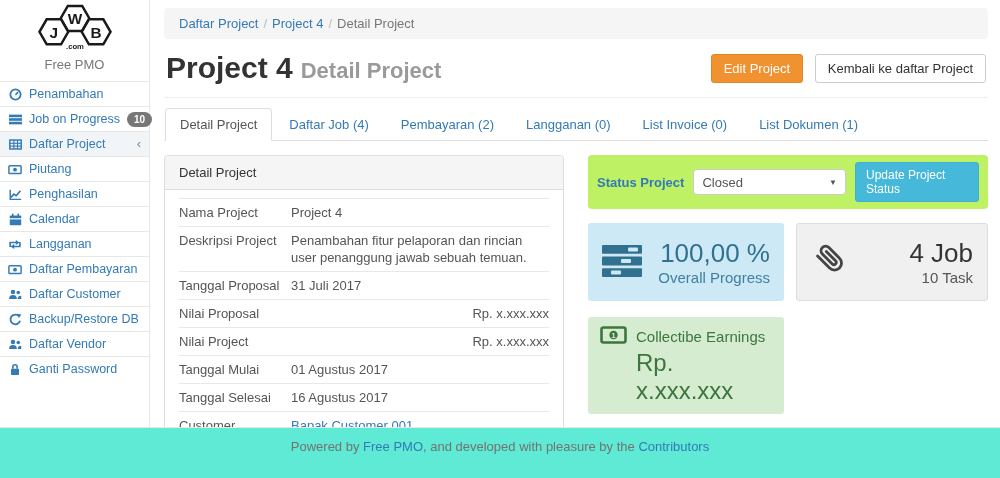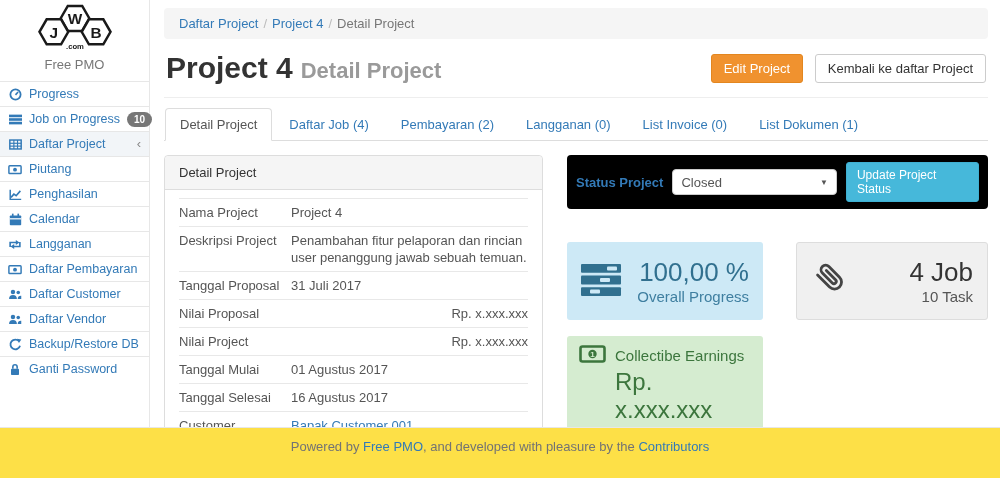--- a/index.html
+++ b/index.html
@@ -72,36 +72,36 @@
   .panel-body { padding:8px 14px 12px; }
   table.detail { width:100%; border-collapse:collapse; font-size:13px; color:#555; }
   table.detail td { padding:5px 0; border-top:1px solid #e8e8e8; vertical-align:top; line-height:17px; }
   td.lbl { width:112px; padding-right:10px; }
   td.val.right { text-align:right; }
   td.val a { color:#337ab7; text-decoration:underline; cursor:pointer; }
 
   
   .rightcol { flex:1; }
   .status-row {
-    background:#000000; border-radius:4px; padding:7px 9px;
+    background:#bef264; border-radius:4px; padding:7px 9px;
     display:flex; align-items:center; gap:9px;justify-content:center;
   }
   .status-label { color:#337ab7; font-weight:bold; font-size:13px; white-space:nowrap; }
   .select-box {
     background:#fff; border:1px solid #ccc; border-radius:4px;
     width:172px; height:26px; display:flex; align-items:center;
     justify-content:space-between; padding:0 8px; color:#555; cursor:pointer;
   }
   .select-arrow { font-size:8px; color:#555; }
   .btn-update {
     background:#46b8da; border:1px solid #3fb0d2; color:#fff;
     border-radius:3px; padding:5px 10px; font-size:12px; cursor:pointer;
   }
 
-  .stats-row { display:flex; gap:33px; margin-top:33px; }
+  .stats-row { display:flex; gap:12px; margin-top:14px; }
   .stat {
     border-radius:3px; height:78px; padding:10px 14px;
     display:flex; align-items:center;
   }
   .stat-progress { width:196px; background:#cde9f6; color:#31708f; }
   .stat-jobs { width:192px; background:#f0f0f0; border:1px solid #ddd; color:#333; }
   .stat-text { flex:1; text-align:right; }
   .stat-big { font-size:26px; line-height:28px; }
   .stat-cap { font-size:15px; margin-top:2px; }
   .stat-progress .stat-cap { color:#3f7fa0; }
@@ -110,21 +110,21 @@
   .stat-earnings {
     margin-top:16px; width:196px; min-height:62px; border-radius:3px;
     background:#d5ecd0; color:#3c763d; padding:9px 12px;
   }
   .earn-top { display:flex; align-items:center; gap:9px; font-size:15px; }
   .earn-value { font-size:24px; margin:2px 0 0 36px; }
 
   
   .footer {
     position:absolute; left:0; right:0; bottom:0; height:51px;
-    background:#fde047; border-top:1px solid #e7e7e7;
+    background:#5eead4; border-top:1px solid #e7e7e7;
     text-align:center; padding-top:11px; color:#737373; font-size:13px;
   }
   .footer a { color:#337ab7; text-decoration:none; cursor:pointer; }
 </style>
 </head>
 <body>
 
 <div class="app">
 
   <div class="sidebar">
@@ -143,21 +143,21 @@
     </div>
     <div class="brand-name">Free PMO</div>
 
     <div class="nav-item">
       <span class="nicon">
           <svg width="13" height="13" viewBox="0 0 16 16">
             <circle cx="8" cy="8" r="6.3" fill="none" stroke="currentColor" stroke-width="2.2"></circle>
             <line x1="8" y1="8.5" x2="11.2" y2="5" stroke="currentColor" stroke-width="2"></line>
           </svg>
         </span>
-      <span class="nlabel">Progress</span>
+      <span class="nlabel">Penambahan</span>
     </div>
     <div class="nav-item">
       <span class="nicon">
           <svg width="13" height="13" viewBox="0 0 16 16" fill="currentColor">
             <rect y="2" width="16" height="3.2"></rect>
             <rect y="6.4" width="16" height="3.2"></rect>
             <rect y="10.8" width="16" height="3.2"></rect>
           </svg>
         </span>
       <span class="nlabel">Job on Progress</span>
@@ -231,37 +231,37 @@
             <circle cx="6" cy="5" r="2.7"></circle>
             <path d="M1.2 13.5 a4.8 4.8 0 0 1 9.6 0 z"></path>
             <circle cx="12.5" cy="5.6" r="2.2"></circle>
             <path d="M11.8 13.5 a4.2 4.2 0 0 1 4.4 -4 l0 4 z"></path>
           </svg>
         </span>
       <span class="nlabel">Daftar Customer</span>
     </div>
     <div class="nav-item">
       <span class="nicon">
+          <svg width="13" height="13" viewBox="0 0 16 16">
+            <path d="M13.6 9.5 a6 6 0 1 1 -1.2 -5.5" fill="none" stroke="currentColor" stroke-width="2.2"></path>
+            <polygon points="9.8,1 15.2,1.8 12.2,6.2" fill="currentColor"></polygon>
+          </svg>
+        </span>
+      <span class="nlabel">Backup/Restore DB</span>
+    </div>
+    <div class="nav-item">
+      <span class="nicon">
           <svg width="14" height="13" viewBox="0 0 17 16" fill="currentColor">
             <circle cx="6" cy="5" r="2.7"></circle>
             <path d="M1.2 13.5 a4.8 4.8 0 0 1 9.6 0 z"></path>
             <circle cx="12.5" cy="5.6" r="2.2"></circle>
             <path d="M11.8 13.5 a4.2 4.2 0 0 1 4.4 -4 l0 4 z"></path>
           </svg>
         </span>
       <span class="nlabel">Daftar Vendor</span>
-    </div>
-    <div class="nav-item">
-      <span class="nicon">
-          <svg width="13" height="13" viewBox="0 0 16 16">
-            <path d="M13.6 9.5 a6 6 0 1 1 -1.2 -5.5" fill="none" stroke="currentColor" stroke-width="2.2"></path>
-            <polygon points="9.8,1 15.2,1.8 12.2,6.2" fill="currentColor"></polygon>
-          </svg>
-        </span>
-      <span class="nlabel">Backup/Restore DB</span>
     </div>
     <div class="nav-item">
       <span class="nicon">
           <svg width="12" height="13" viewBox="0 0 15 16">
             <rect x="2.5" y="7" width="10" height="8" rx="1" fill="currentColor"></rect>
             <path d="M4.8 7 V4.8 a2.7 2.7 0 0 1 5.4 0 V7" fill="none" stroke="currentColor" stroke-width="2"></path>
           </svg>
         </span>
       <span class="nlabel">Ganti Password</span>
     </div>

